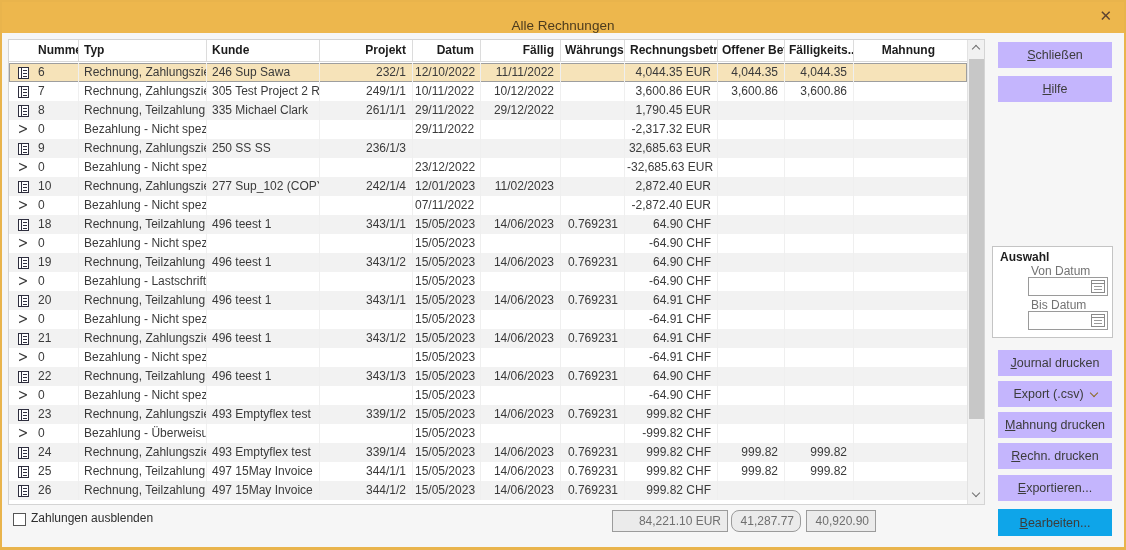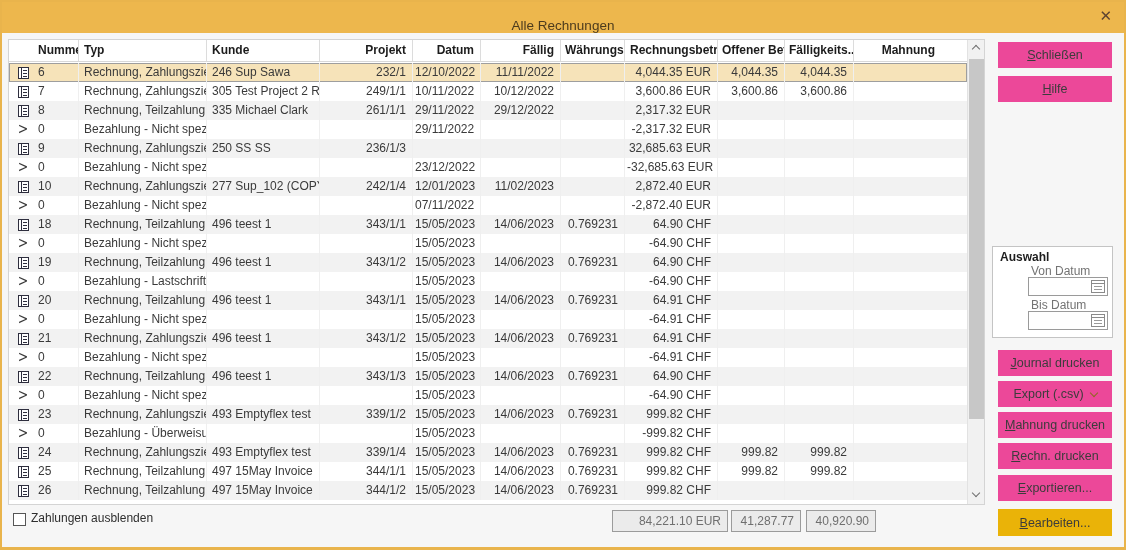--- a/index.html
+++ b/index.html
@@ -66,30 +66,30 @@
   .sb-down span { top:3px; transform:rotate(45deg); }
   .sb-thumb { position:absolute; left:1px; top:19px; width:15px; height:360px; background:#c7c7c7; }
 
   
   .checkbox { position:absolute; left:13px; top:513px; width:13px; height:13px;
     background:#fff; border:1px solid #565656; }
   .cb-label { position:absolute; left:31px; top:511px; font-size:12px; color:#2e2e2e; }
   .totalbox { position:absolute; top:510px; height:22px; line-height:20px; font-size:12px;
     color:#6f6f6f; background:#ebebeb; border:1px solid #9b9b9b; text-align:right; padding-right:6px; }
   .tb1 { left:612px; width:116px; }
-  .tb2 { left:731px; width:70px; }
+  .tb2 { left:731px; width:70px;border-radius:8px; }
   .tb3 { left:806px; width:70px; }
 
   
-  .btn { position:absolute; left:998px; width:114px; height:26px; background:#ec4899;
+  .btn { position:absolute; left:998px; width:114px; height:26px; background:#c4b5fd;
     border:none; font-family:"Liberation Sans", sans-serif; font-size:12.5px; color:#3c3c3c;
     display:flex; align-items:center; justify-content:center; cursor:default; }
   .btn .lbl { display:block; }
   .btn .mn::first-letter { text-decoration:underline; }
-  .btn-primary { background:#eab308; }
+  .btn-primary { background:#0ea5e9; }
   .chev { display:inline-block; width:6px; height:6px; margin-left:7px; margin-top:-3px;
     border-right:1.6px solid #8d6a20; border-bottom:1.6px solid #8d6a20; transform:rotate(45deg); }
 
   
   .groupbox { position:absolute; left:992px; top:246px; width:121px; height:92px;
     background:#fff; border:1px solid #c4c4c4; }
   .gb-title { position:absolute; left:7px; top:3px; font-size:12px; font-weight:bold; color:#1d1d1d; }
   .gb-label { position:absolute; left:38px; font-size:12px; color:#737373; }
   .gb-l1 { top:17px; } .gb-l2 { top:51px; }
   .dateinput { position:absolute; left:35px; width:80px; height:19px; background:#fff;
@@ -164,21 +164,21 @@
           <div class="cell c-icon">
             <span class="doc-icon"></span>
           </div>
           <div class="cell c-num">8</div>
           <div class="cell c-typ">Rechnung, Teilzahlung mit</div>
           <div class="cell c-kunde">335 Michael Clark</div>
           <div class="cell c-proj r">261/1/1</div>
           <div class="cell c-datum r">29/11/2022</div>
           <div class="cell c-faellig r">29/12/2022</div>
           <div class="cell c-kurs r"></div>
-          <div class="cell c-betrag r">2,317.32 EUR</div>
+          <div class="cell c-betrag r">1,790.45 EUR</div>
           <div class="cell c-offen r"></div>
           <div class="cell c-faelligk r"></div>
           <div class="cell c-mahn r"></div>
         </div>
         <div class="trow odd">
           <div class="cell c-icon">
             <span class="pay-icon">&gt;</span>
           </div>
           <div class="cell c-num">0</div>
           <div class="cell c-typ">Bezahlung - Nicht spezifizi</div>

